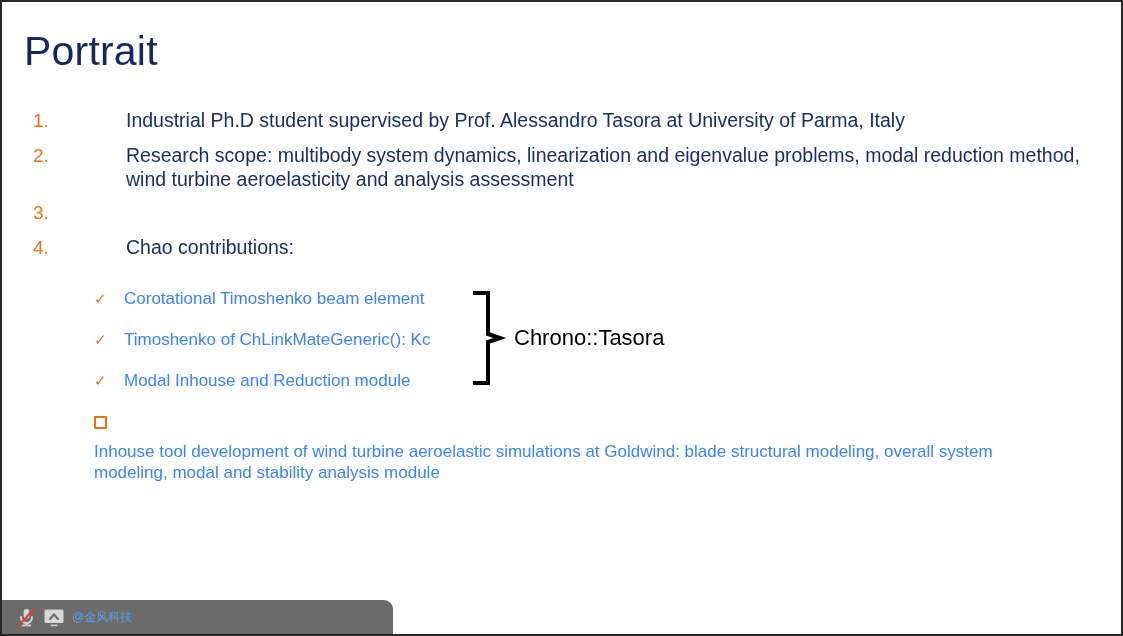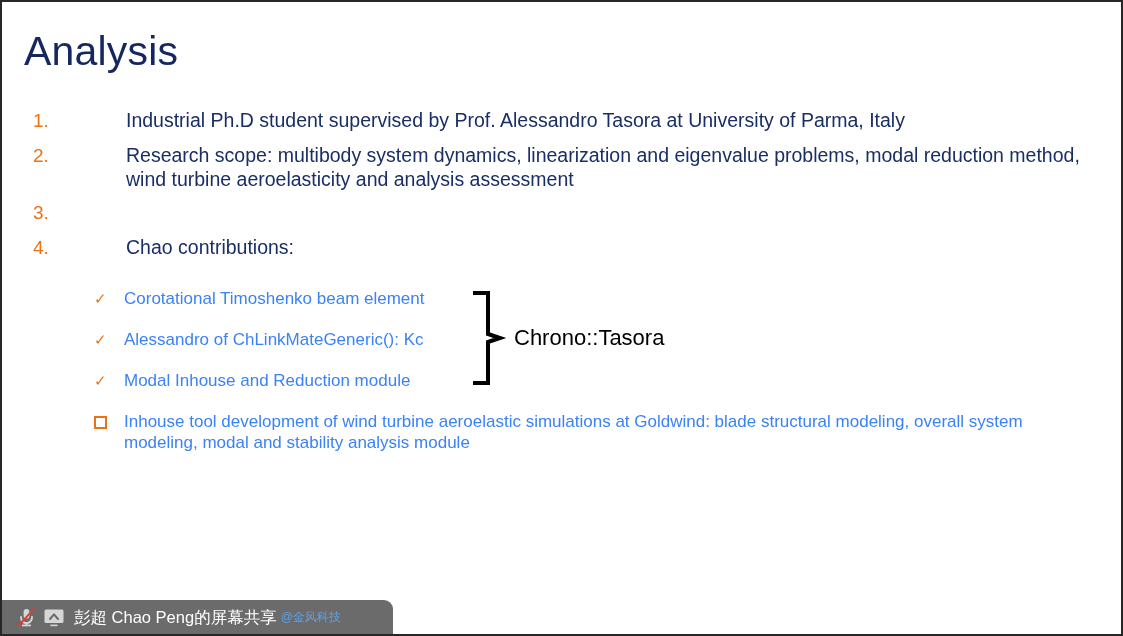--- a/index.html
+++ b/index.html
@@ -72,20 +72,21 @@
     width: 1000px;
   }
   .sub-item {
     display: flex;
     align-items: flex-start;
     margin-bottom: 19px;
   }
   .sub-item.square-item {
     margin-top: 6px;
     margin-bottom: 0;
+    flex-direction: column;
   }
   .check-marker {
     color: #ed7215;
     font-size: 15px;
     line-height: 22px;
     width: 30px;
     flex: 0 0 30px;
   }
   .square-marker {
     flex: 0 0 30px;
@@ -168,21 +169,21 @@
     line-height: 20px;
     margin-left: 4px;
     white-space: nowrap;
   }
 </style>
 </head>
 <body>
 
 <div id="slide">
 
-  <div id="slide-title">Analysis</div>
+  <div id="slide-title">Portrait</div>
 
   <div class="num-list">
 
     <div class="num-item">
       <div class="num-marker">1.</div>
       <div class="num-text">Industrial Ph.D student supervised by Prof. Alessandro Tasora at University of Parma, Italy</div>
     </div>
 
     <div class="num-item">
       <div class="num-marker">2.</div>
@@ -202,21 +203,21 @@
 
   <div class="sub-list">
 
     <div class="sub-item">
       <div class="check-marker">✓</div>
       <div class="sub-text">Corotational Timoshenko beam element</div>
     </div>
 
     <div class="sub-item">
       <div class="check-marker">✓</div>
-      <div class="sub-text">Alessandro of ChLinkMateGeneric(): Kc</div>
+      <div class="sub-text">Timoshenko of ChLinkMateGeneric(): Kc</div>
     </div>
 
     <div class="sub-item">
       <div class="check-marker">✓</div>
       <div class="sub-text">Modal Inhouse and Reduction module</div>
     </div>
 
     <div class="sub-item square-item">
       <div class="square-marker">
           <span class="sq"></span>
@@ -243,17 +244,16 @@
         <line x1="1.6" y1="18.6" x2="17.4" y2="1.4" stroke="#e03b32" stroke-width="2"></line>
       </svg>
     </span>
     <span class="icon-slot">
       <svg width="22" height="19" viewBox="0 0 22 19">
         <rect x="1.5" y="1.5" width="19" height="13.5" rx="1.6" fill="#d6d6d6"></rect>
         <path d="M 7 11 L 11 6.4 L 15 11" fill="none" stroke="#6b6b6b" stroke-width="2" stroke-linecap="round" stroke-linejoin="round"></path>
         <rect x="7.5" y="16.6" width="7" height="1.6" fill="#d6d6d6"></rect>
       </svg>
     </span>
-    <span class="share-text">彭超 Chao Peng的屏幕共享</span>
     <span class="share-org">@金风科技</span>
   </div>
 
 </div>
 
 </body></html>

